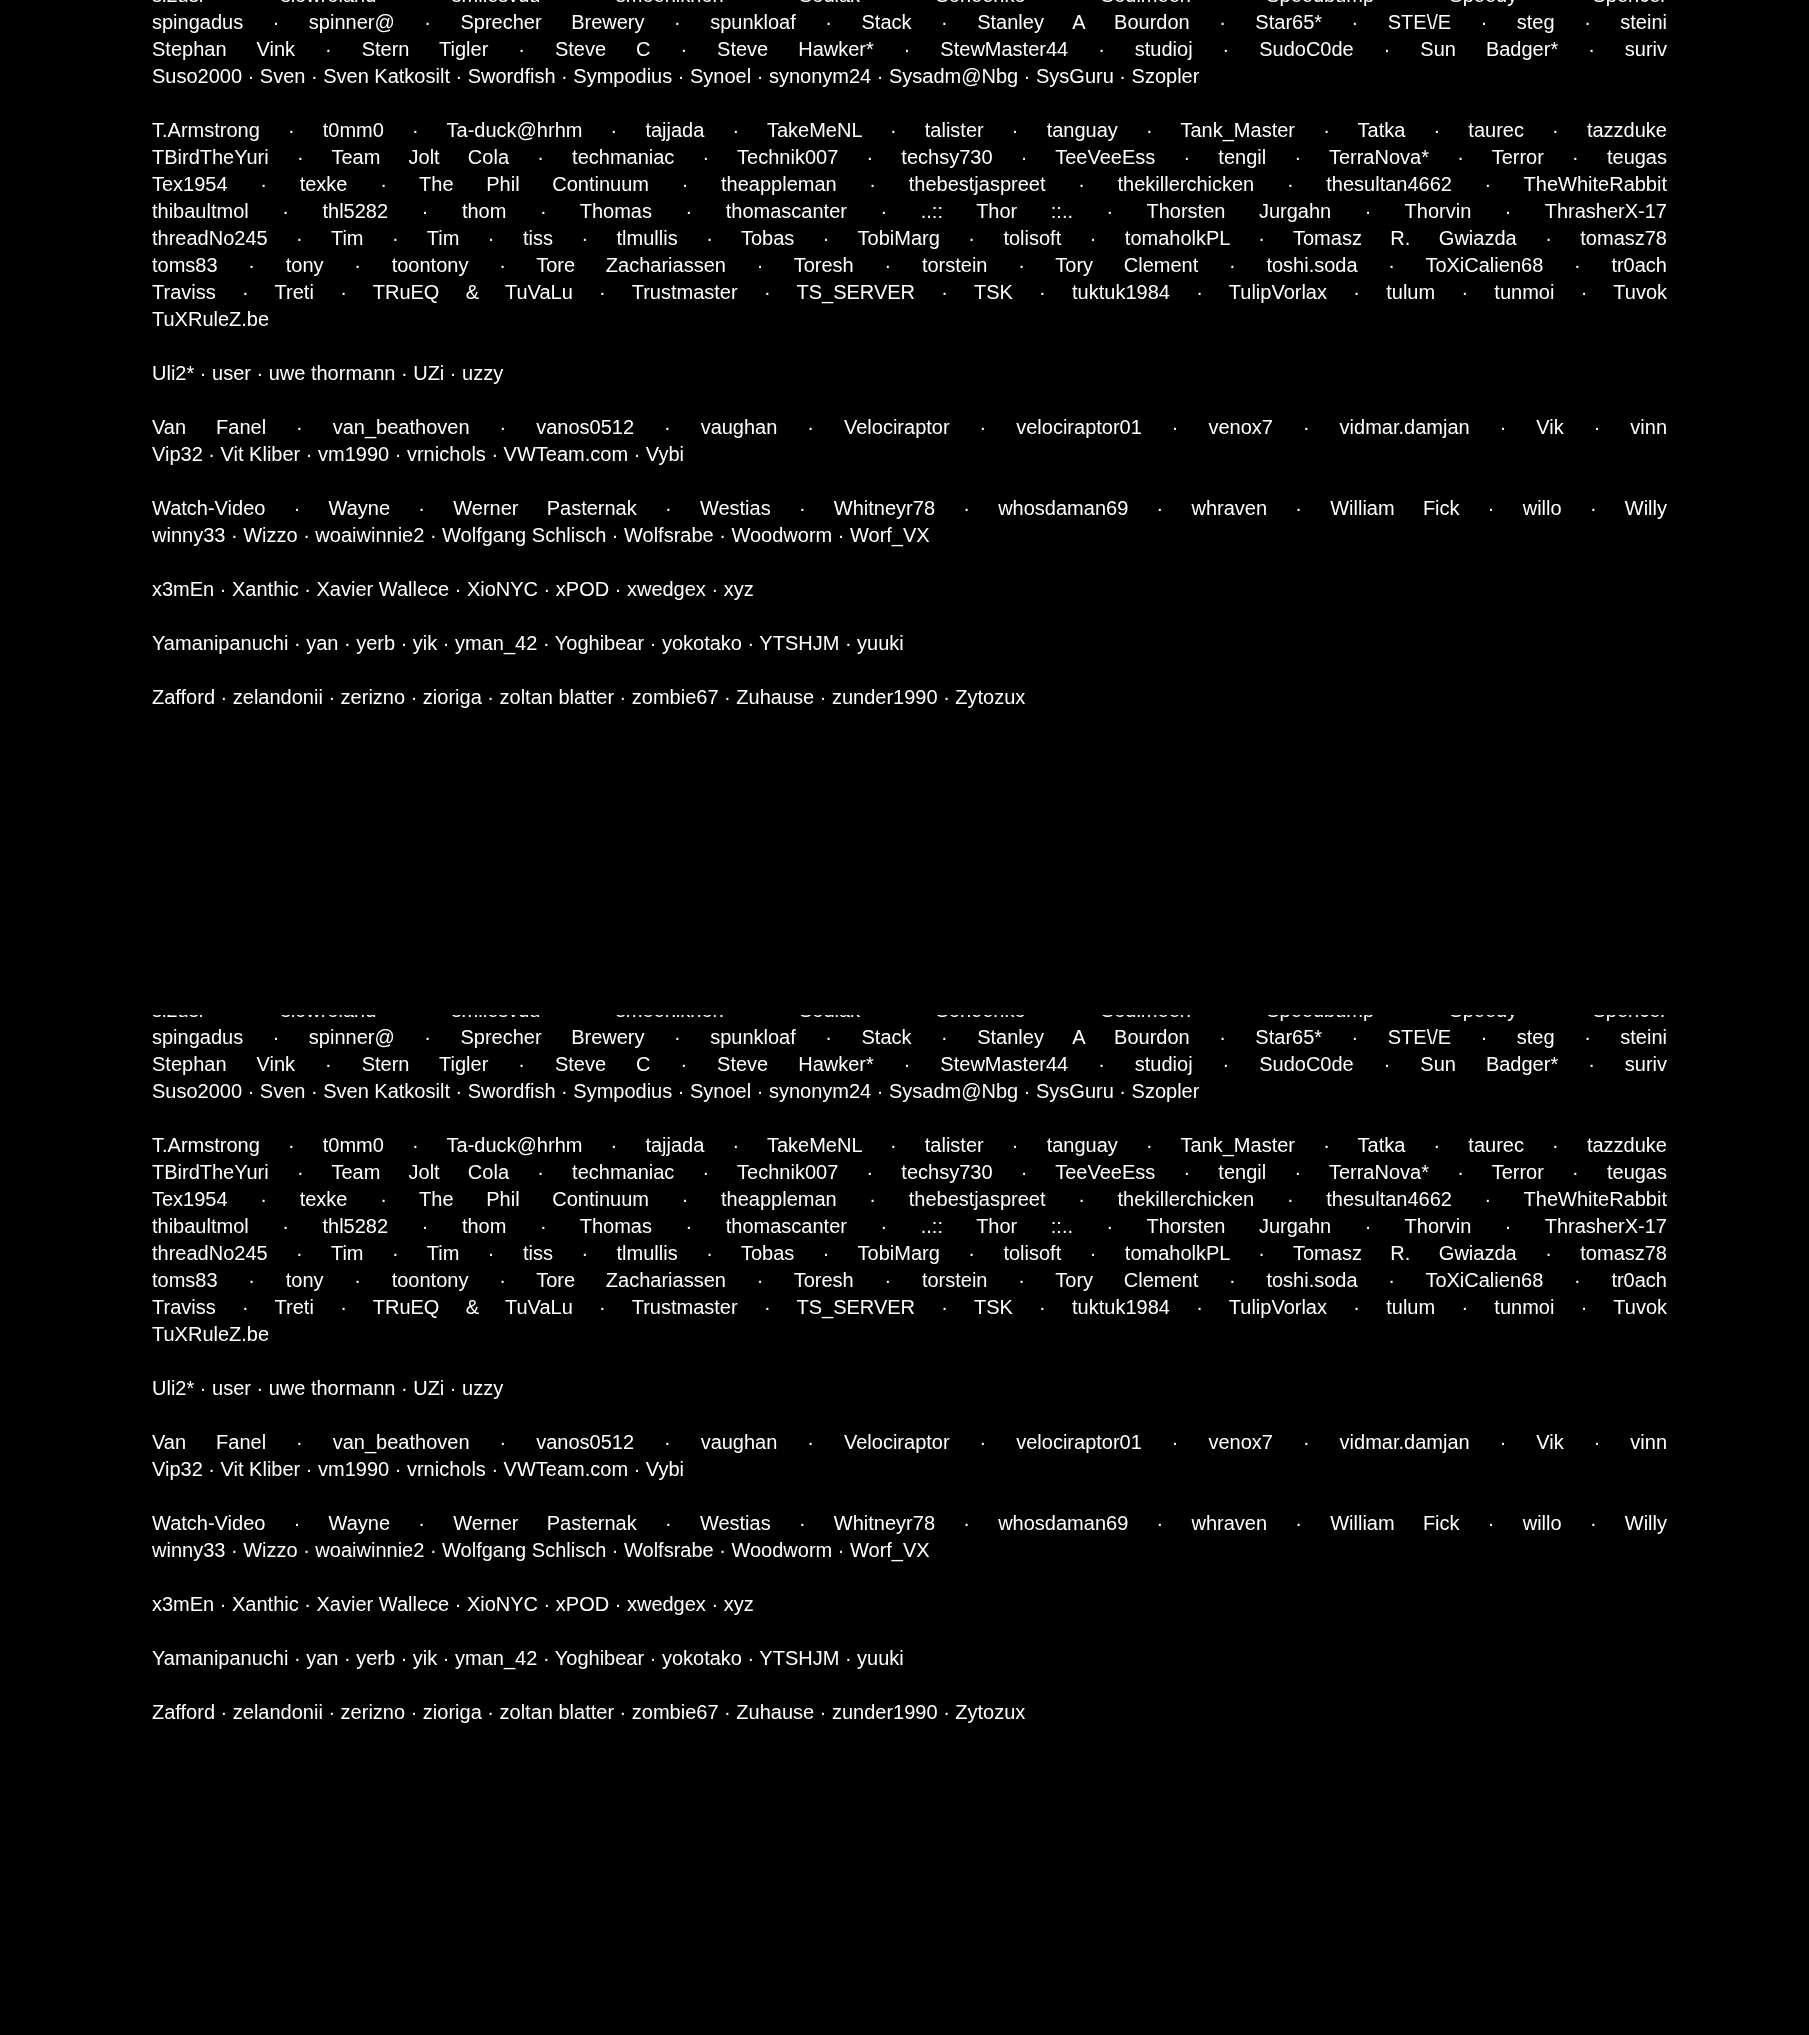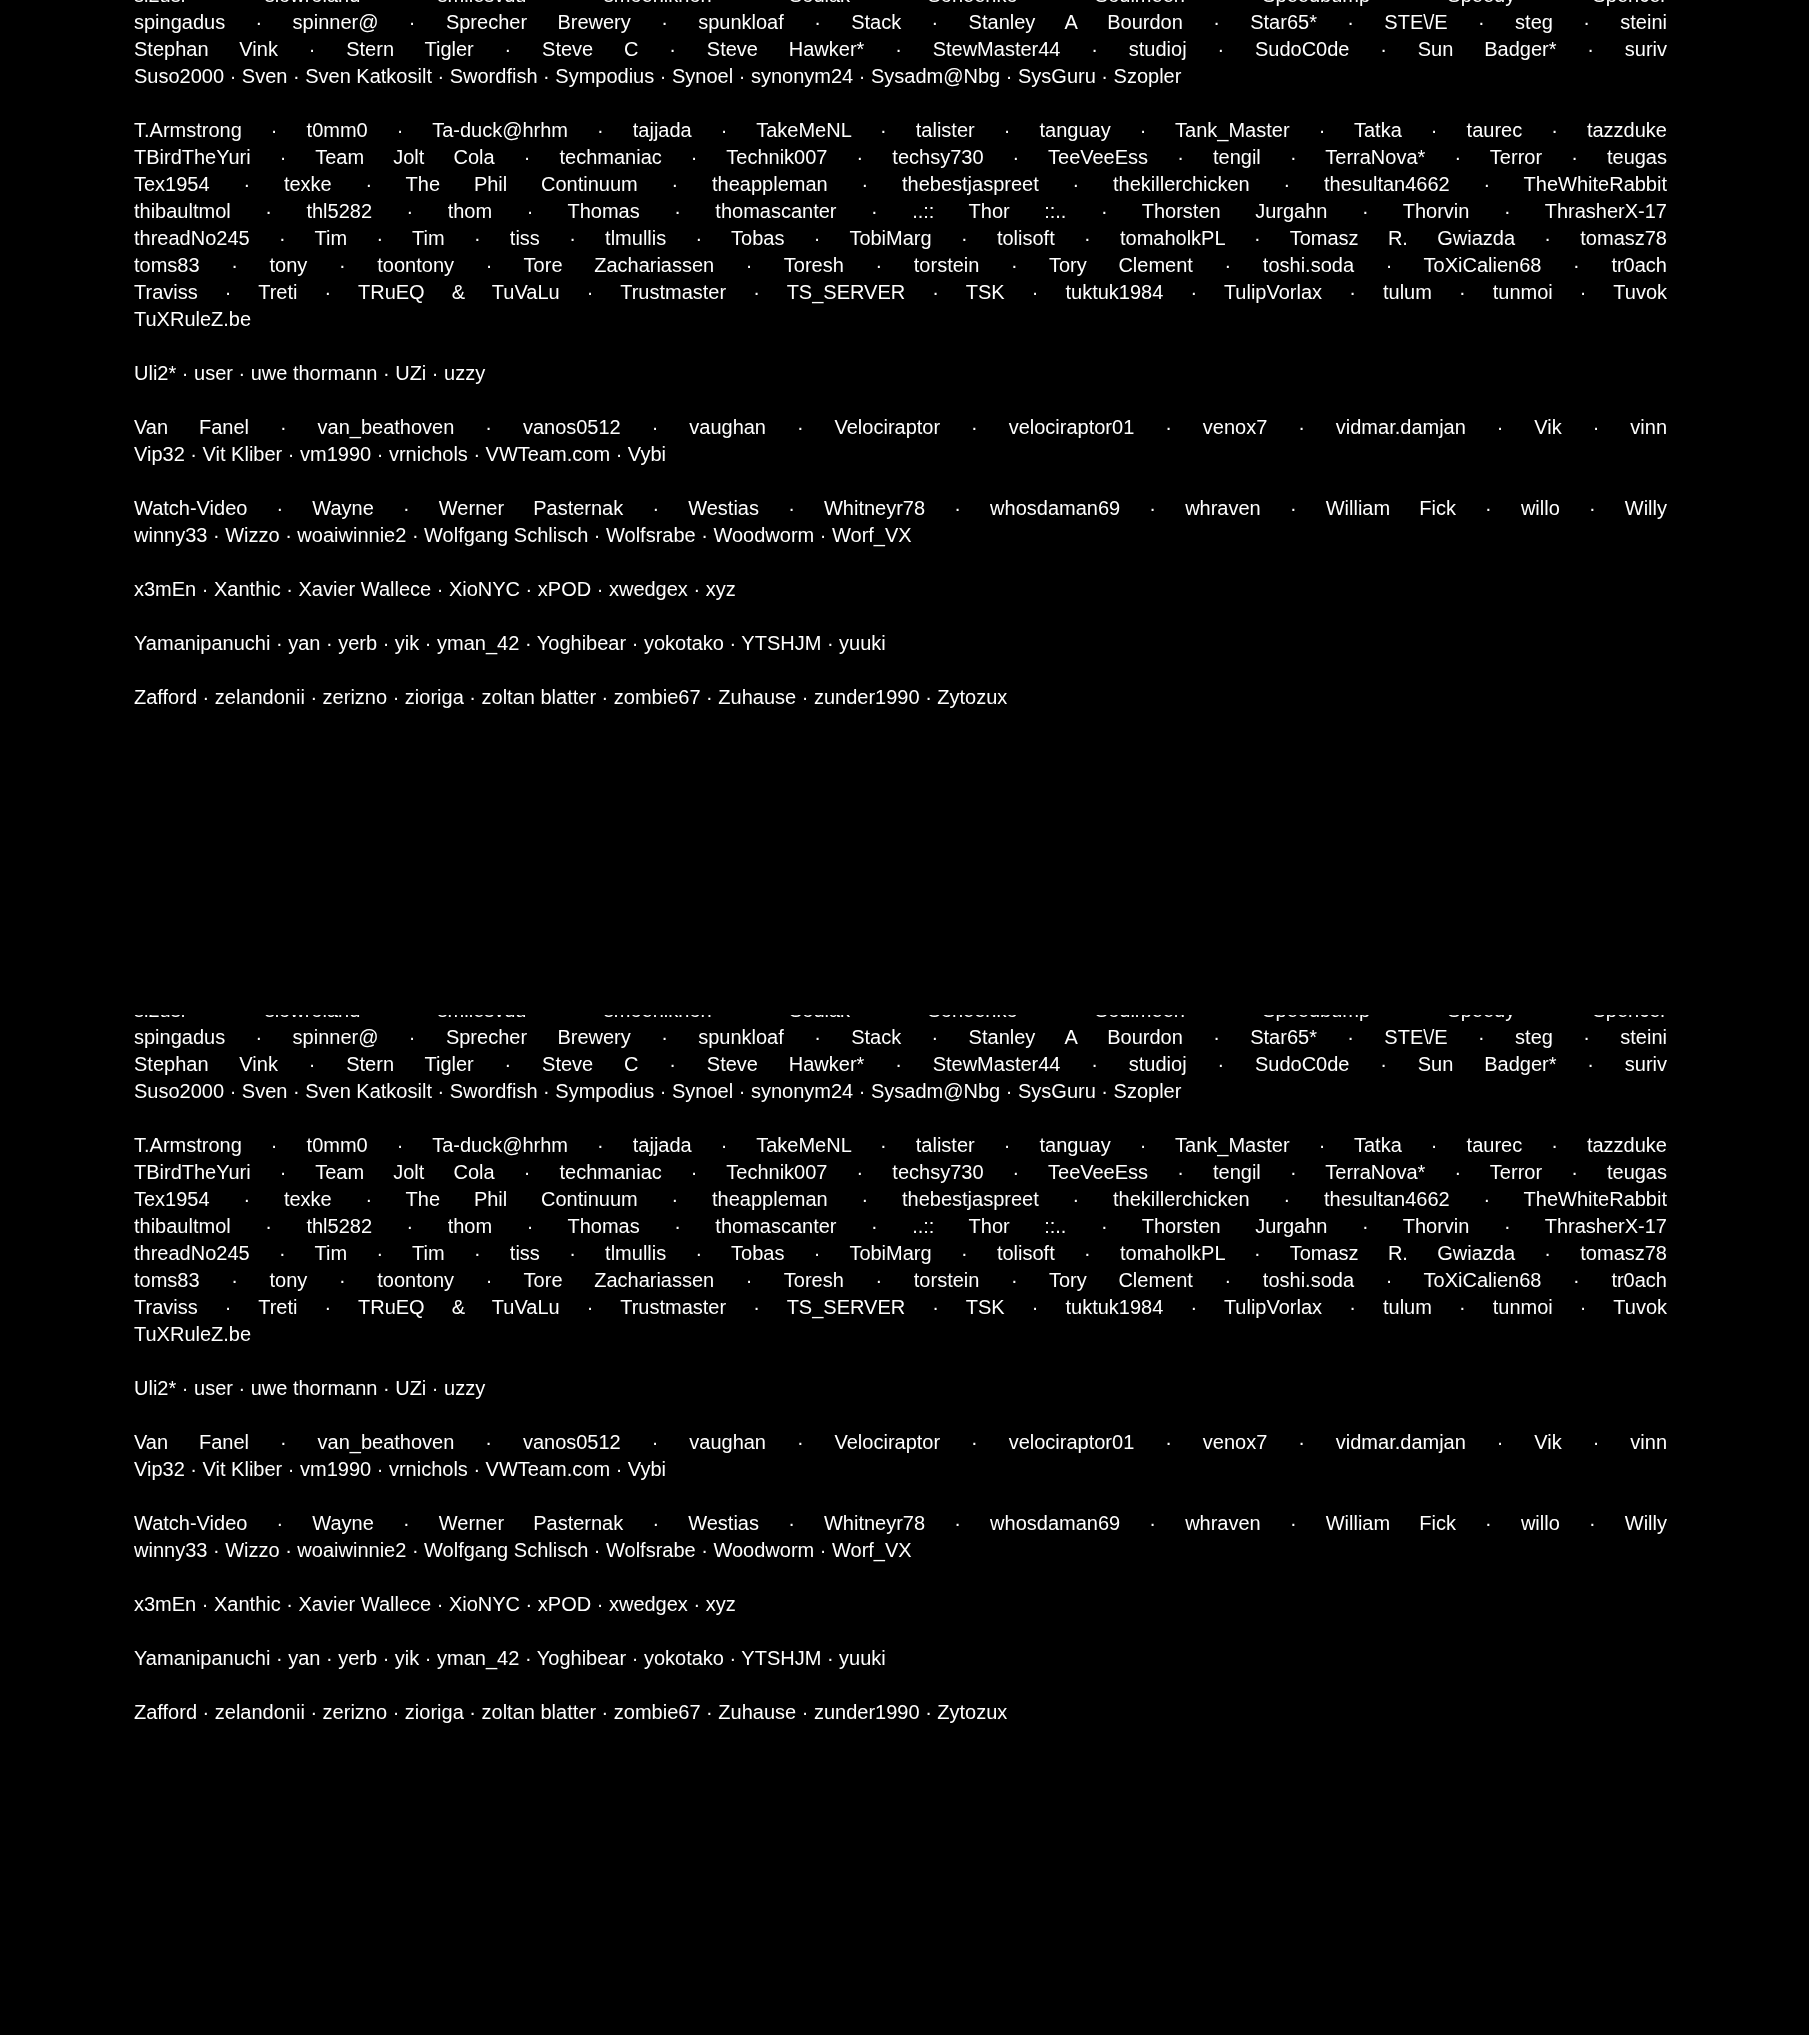--- a/index.html
+++ b/index.html
@@ -21,20 +21,21 @@
     width: 1533px;
   }
   .frame-1 { top: 0; }
   .frame-2 { top: 1015px; }
   .line {
     font-size: 20px;
     line-height: 27px;
     letter-spacing: 0;
     text-align: justify;
     text-align-last: justify;
+    margin-left: 18px;
   }
   .line.end {
     text-align-last: left;
   }
   .para { margin: 0 0 27px 0; }
   .para:last-child { margin-bottom: 0; }
   
   .clip {
     height: 9px;
     overflow: hidden;

